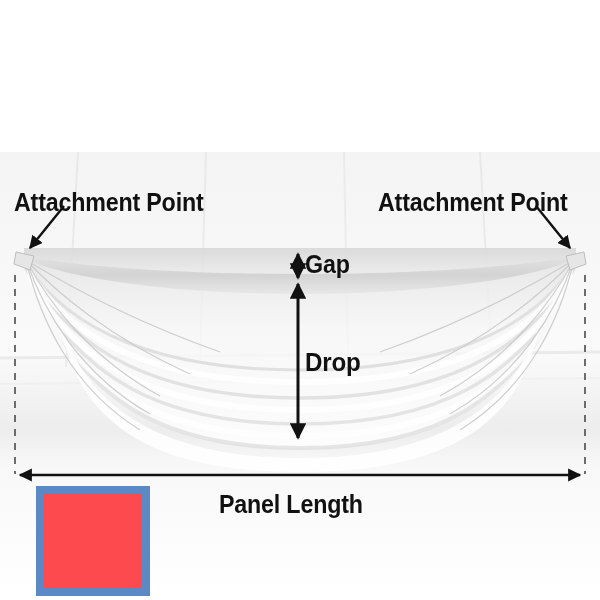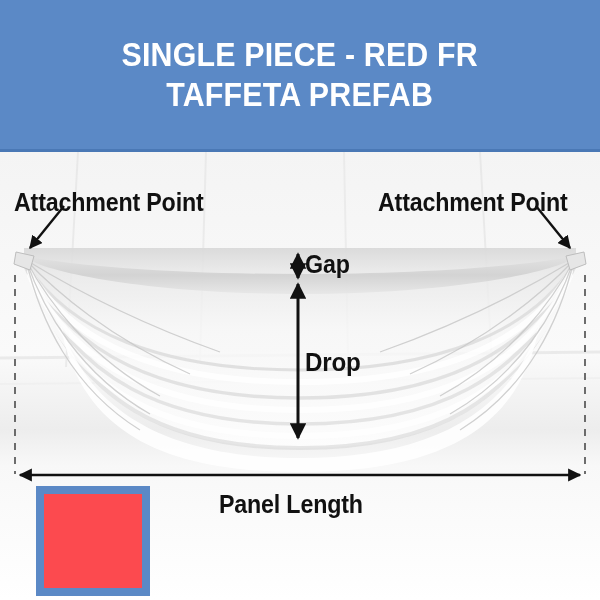--- a/index.html
+++ b/index.html
@@ -87,24 +87,20 @@
     width: 100%;
     height: 100%;
     background: #fc4a4f;
   }
 </style>
 </head>
 <body>
 
 <div id="page">
 
-  <div id="header-band" style="background: rgb(91, 137, 198);">
-    <div id="header-title" style="color: rgb(255, 255, 255);">SINGLE PIECE - RED FR
-TAFFETA PREFAB</div>
-  </div>
 
   <div id="photo-area">
     <svg id="photo-svg" width="600" height="448" viewBox="0 0 600 448">
       <defs>
 
         <linearGradient id="wallGrad" x1="0" y1="0" x2="0" y2="1">
           <stop offset="0" stop-color="#f4f4f4"></stop>
           <stop offset="0.45" stop-color="#fafafa"></stop>
           <stop offset="0.62" stop-color="#ededed"></stop>
           <stop offset="0.70" stop-color="#f8f8f8"></stop>

